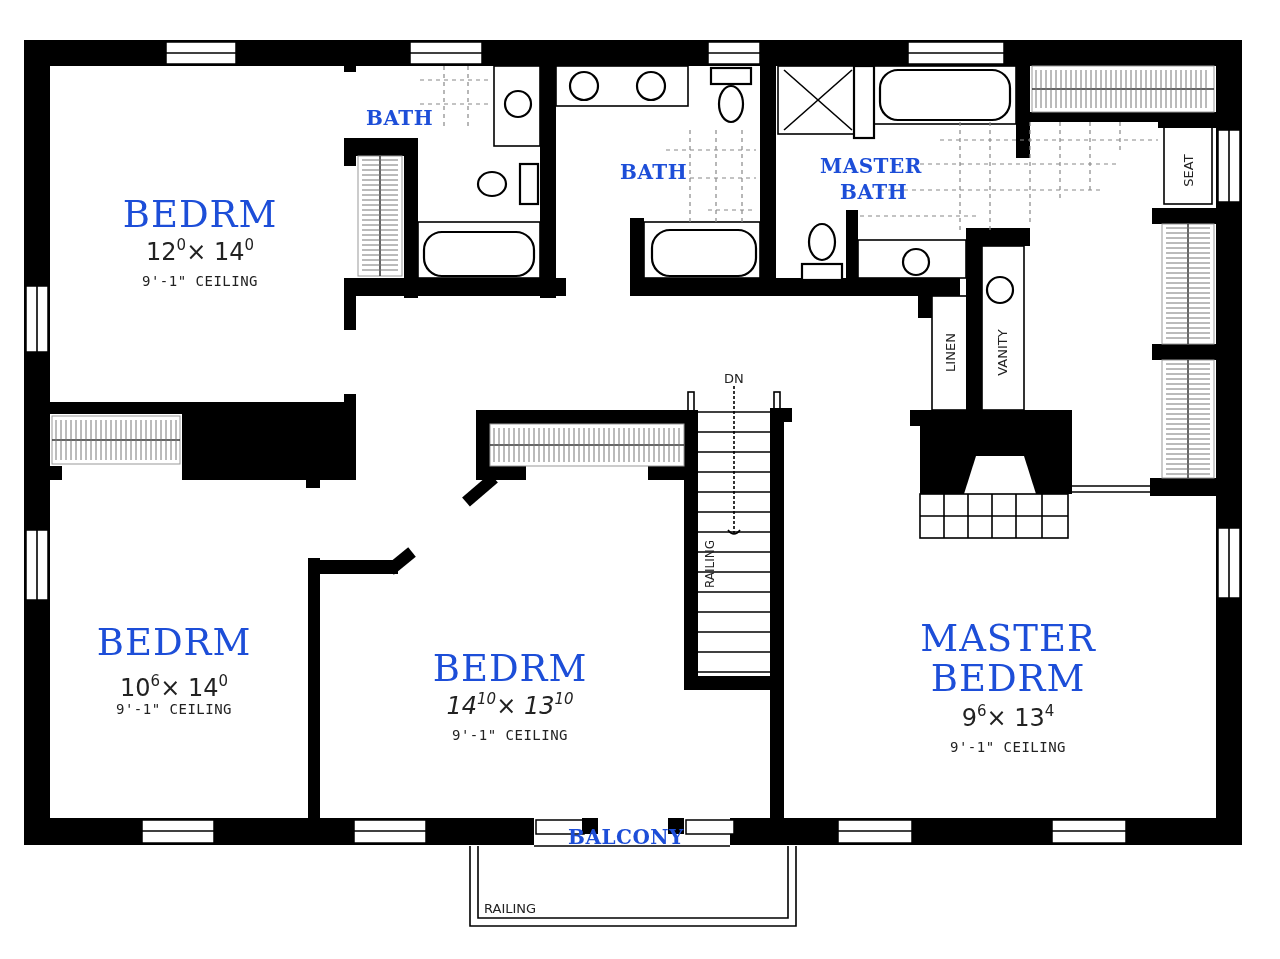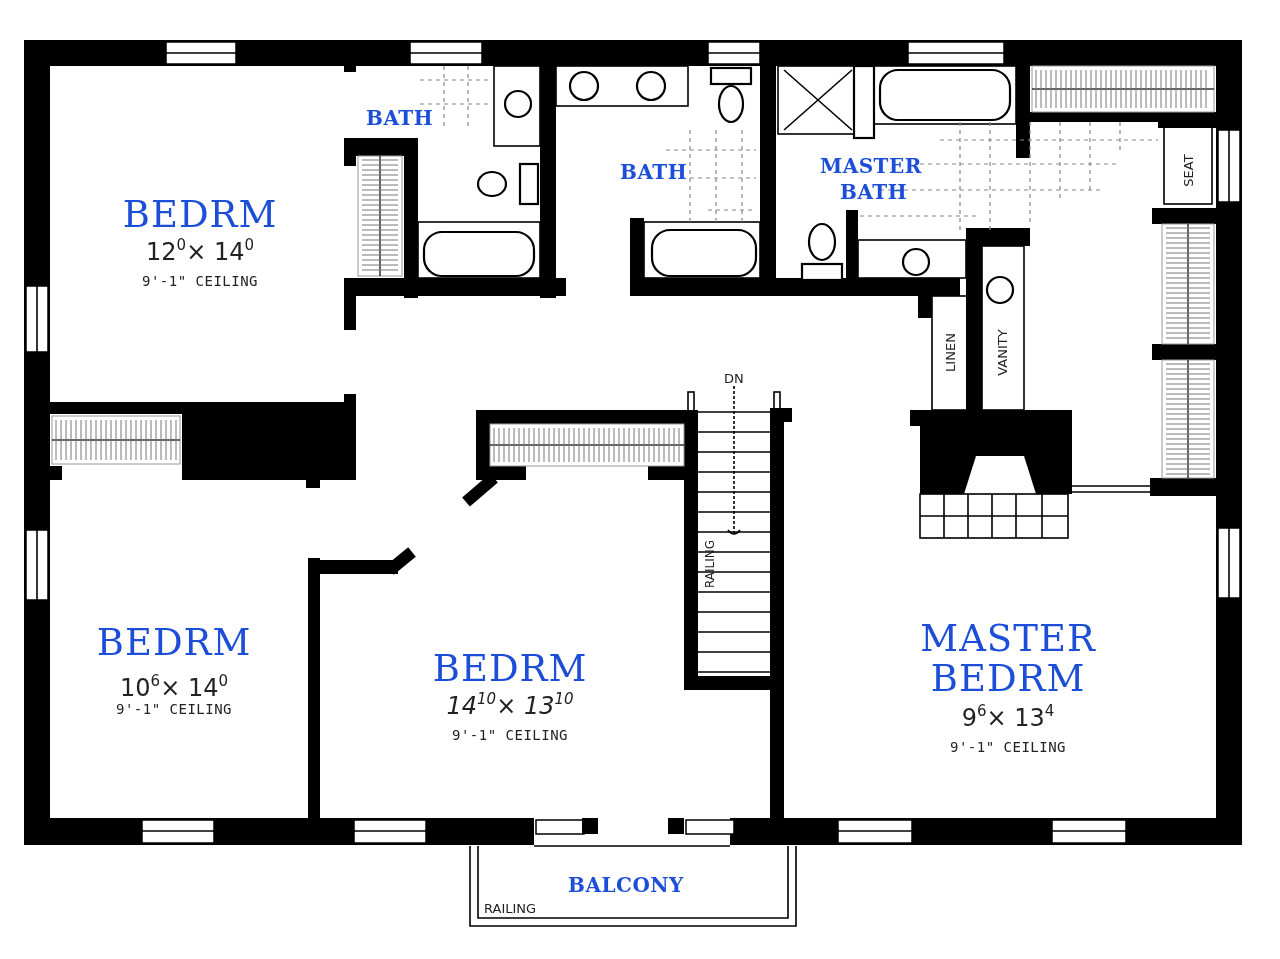--- a/index.html
+++ b/index.html
@@ -433,14 +433,14 @@
 <div class="lbl med" style="left:366px;top:108px;">BATH</div>
 <div class="lbl med" style="left:620px;top:162px;">BATH</div>
 <div class="lbl med" style="left:820px;top:156px;">MASTER</div>
 <div class="lbl med" style="left:840px;top:182px;">BATH</div>
 
 <div class="lbl small vert" style="left:924px;top:346px;width:52px;">LINEN</div>
 <div class="lbl small vert" style="left:972px;top:346px;width:60px;">VANITY</div>
 <div class="lbl small vert" style="left:1170px;top:164px;width:36px;">SEAT</div>
 <div class="lbl small" style="left:724px;top:372px;font-size:13px;">DN</div>
 <div class="lbl small vert" style="left:680px;top:558px;width:60px;font-size:12px;">RAILING</div>
-<div class="lbl med" style="left:568px;top:875px;text-align:right;">BALCONY</div>
+<div class="lbl med" style="left:568px;top:827px;text-align:right;">BALCONY</div>
 <div class="lbl small" style="left:484px;top:902px;font-size:13px;">RAILING</div>
 
 </body></html>

